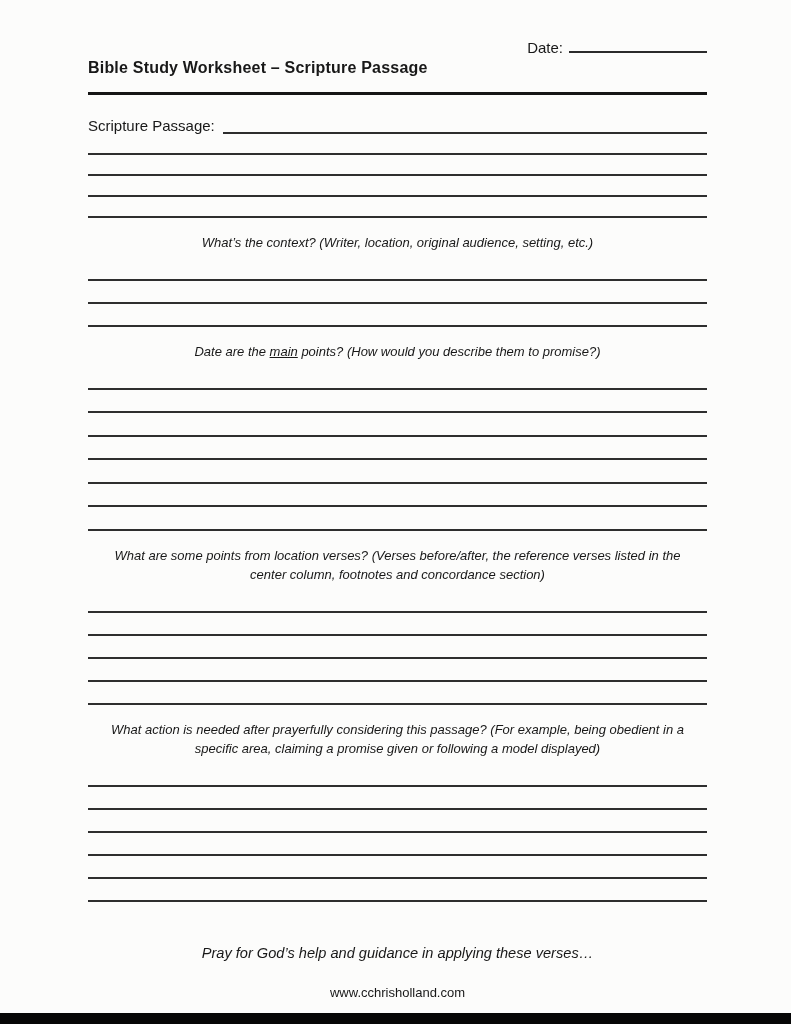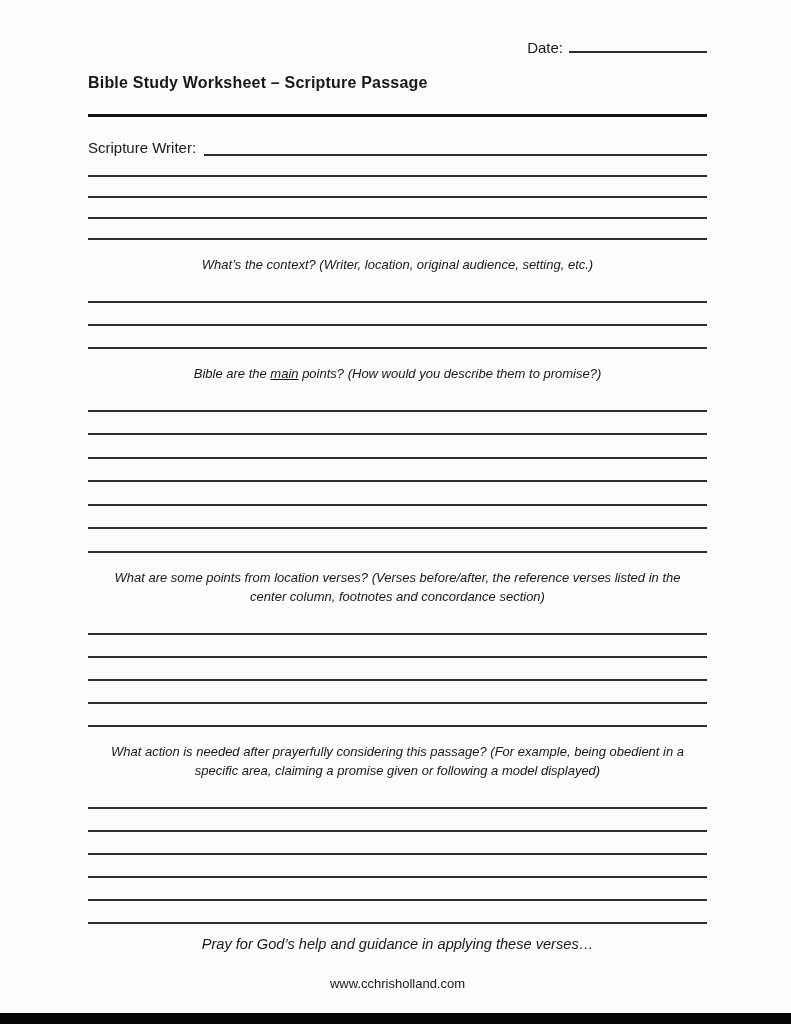--- a/index.html
+++ b/index.html
@@ -24,25 +24,25 @@
   .date-label { font-weight: normal; }
   .date-blank {
     display: inline-block;
     width: 138px;
     height: 15px;
     border-bottom: 2px solid #2b2b2b;
     margin-left: 6px;
     vertical-align: baseline;
   }
   .title {
-    margin-top: 16px;
+    margin-top: 1px;
     font-size: 16px;
     font-weight: bold;
     letter-spacing: 0.2px;
-    padding-bottom: 22px;
+    padding-bottom: 15px;
     border-bottom: 3px solid #151515;
   }
   .scripture-row {
     display: flex;
     align-items: flex-end;
     margin-top: 22px;
     font-size: 15px;
   }
   .scripture-fill {
     flex: 1;
@@ -62,21 +62,21 @@
     font-size: 13px;
     line-height: 1.5;
     margin: 15px auto 5px auto;
   }
   .question.narrow { max-width: 602px; }
   .question .u { text-decoration: underline; text-align: center; }
   .prayer {
     font-style: italic;
     text-align: center;
     font-size: 14.6px;
-    margin-top: 12px;
+    margin-top: 43px;
   }
   .footer {
     text-align: center;
     font-size: 13px;
     margin-top: 24px;
   }
   .scan-bar {
     position: absolute;
     left: 0;
     right: 0;
@@ -90,39 +90,39 @@
 
 <div class="content">
 
   <div class="date-row">
     <span class="date-label">Date:</span><span class="date-blank"></span>
   </div>
 
   <div class="title">Bible Study Worksheet – Scripture Passage</div>
 
   <div class="scripture-row">
-    <span>Scripture Writer:</span>
+    <span>Scripture Passage:</span>
     <span class="scripture-fill"></span>
   </div>
 
   <div class="rules rules-21">
       <div class="rule"></div>
       <div class="rule"></div>
       <div class="rule"></div>
       <div class="rule"></div>
     </div>
 
   <div class="question">What’s the context? (Writer, location, original audience, setting, etc.)</div>
   <div class="rules rules-23">
       <div class="rule"></div>
       <div class="rule"></div>
       <div class="rule"></div>
     </div>
 
-  <div class="question"><span>Bible are the </span><span class="u">main</span><span> points? (How would you describe them to promise?)</span></div>
+  <div class="question"><span>Date are the </span><span class="u">main</span><span> points? (How would you describe them to promise?)</span></div>
   <div class="rules rules-235">
       <div class="rule"></div>
       <div class="rule"></div>
       <div class="rule"></div>
       <div class="rule"></div>
       <div class="rule"></div>
       <div class="rule"></div>
       <div class="rule"></div>
     </div>
 

